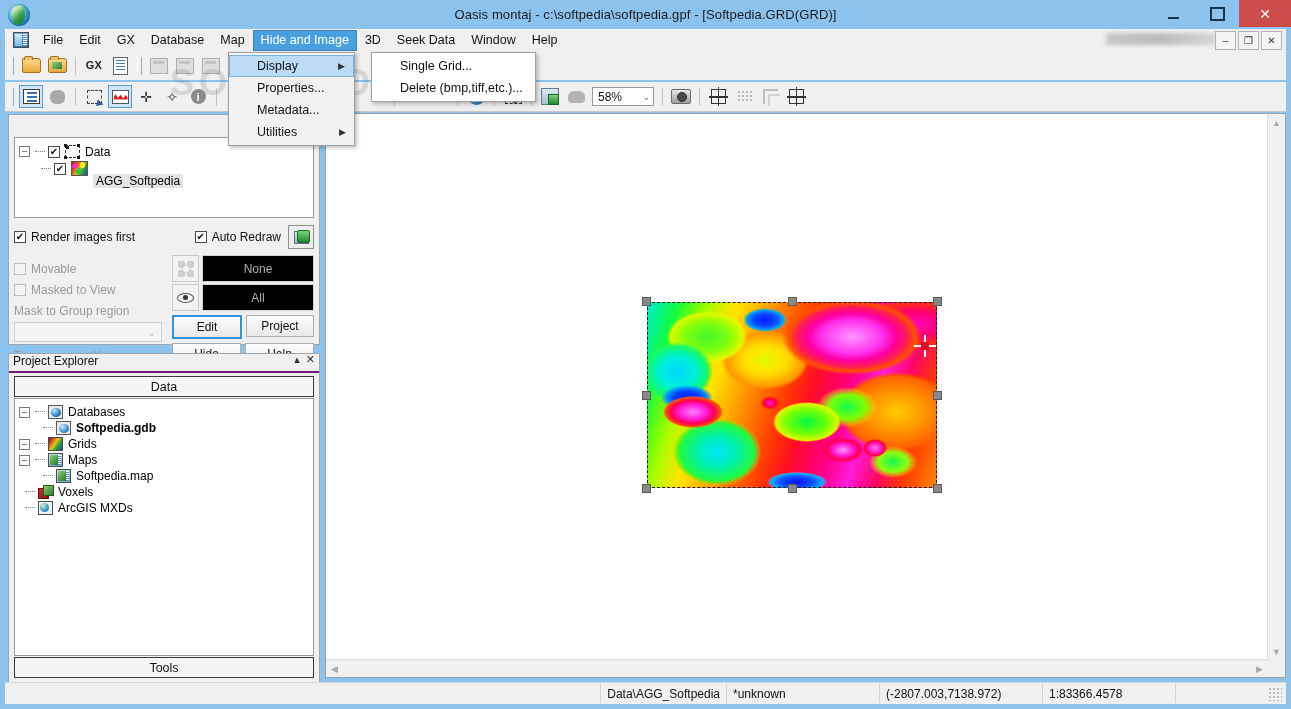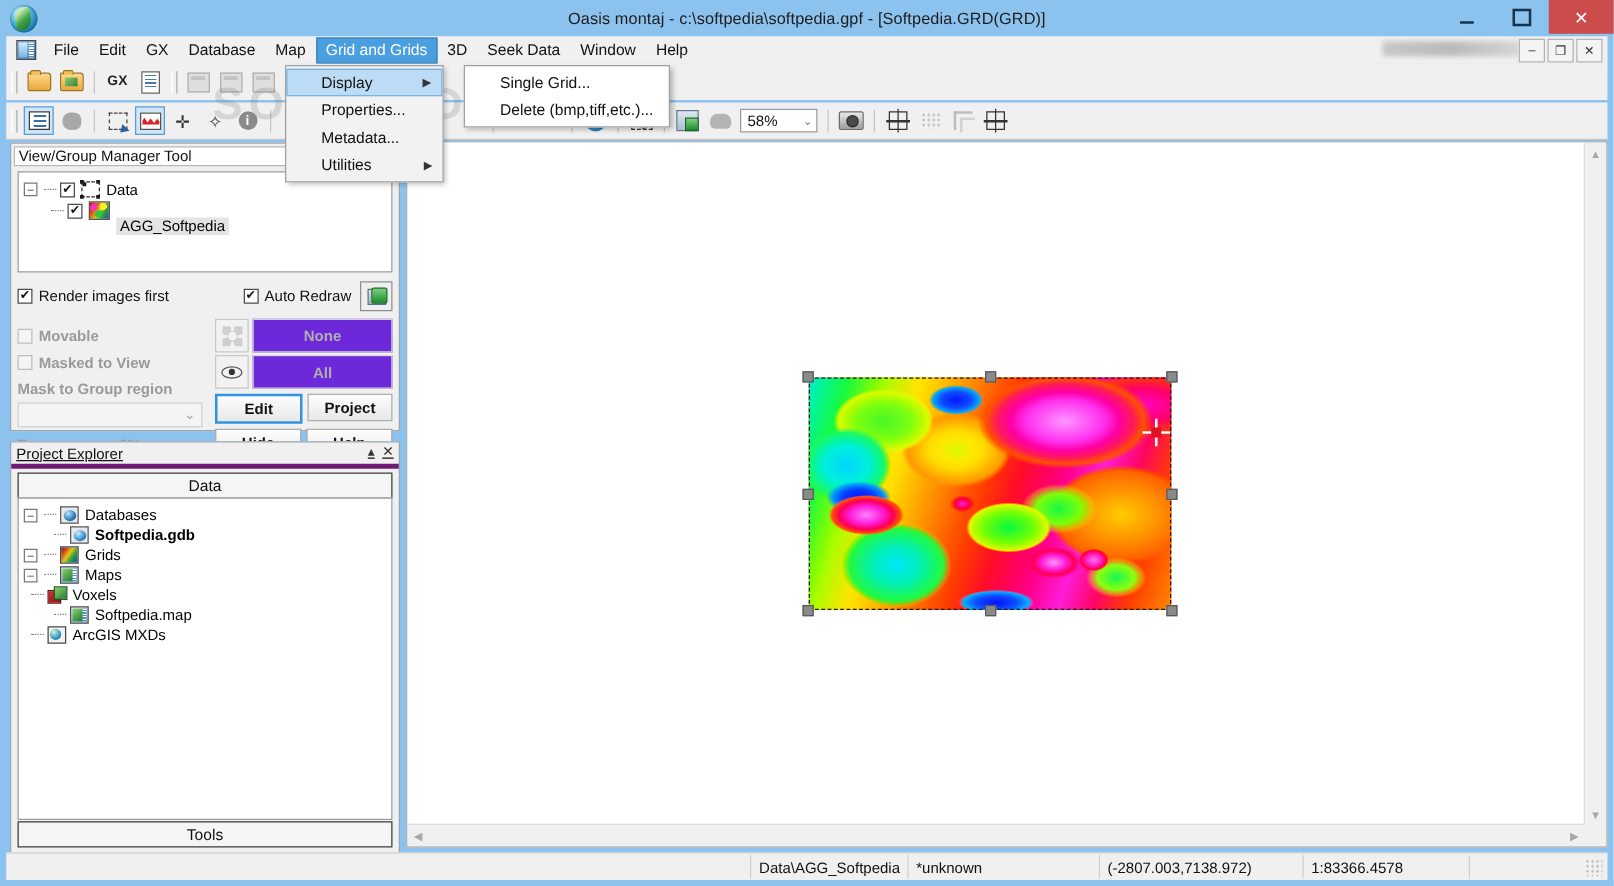--- a/index.html
+++ b/index.html
@@ -239,21 +239,21 @@
   }
   .redraw-ico {
     width: 15px; height: 13px; background: linear-gradient(180deg,#dfe8f2,#9fb4cb);
     border: 1px solid #5c7289; position: relative; box-sizing: border-box;
   }
   .redraw-ico::after {
     content: ""; position: absolute; right: -2px; top: -2px; width: 11px; height: 11px;
     background: linear-gradient(180deg,#7fd07f,#1c8b2d); border: 1px solid #166a22;
     border-radius: 2px;
   }
-  .lower-grid { display: flex; margin-top: 6px; font-weight: bold; }
+  .lower-grid { display: flex; margin-top: 6px; }
   .lg-left { width: 158px; }
   .dim { color: #9a9a9a; }
   .chk.dim-box { border-color: #bdbdbd; background:#f4f4f4;}
   .combo-dim {
     width: 148px; height: 20px; border: 1px solid #cfcfcf; background: #f4f4f4;
     display: flex; align-items: center; justify-content: flex-end; padding-right: 5px;
     box-sizing: border-box; margin-top: 4px; color: #b6b6b6; font-size: 10px;
   }
   .slider-dim { margin-top: 8px; width: 140px; height: 10px; position: relative; }
   .slider-dim .track { position: absolute; left: 4px; right: 0; top: 4px; height: 2px; background: #d2d2d2; }
@@ -269,40 +269,40 @@
     background:
       radial-gradient(circle at 50% 50%, transparent 30%, #cfcfcf 31% 38%, transparent 39%),
       radial-gradient(circle at 15% 15%, #cfcfcf 0 22%, transparent 23%),
       radial-gradient(circle at 85% 15%, #cfcfcf 0 22%, transparent 23%),
       radial-gradient(circle at 15% 85%, #cfcfcf 0 22%, transparent 23%),
       radial-gradient(circle at 85% 85%, #cfcfcf 0 22%, transparent 23%);
   }
   .sq-ico2 { width:17px;height:10px;border:1.5px solid #555;border-radius:50%;position:relative;box-sizing:border-box;}
   .sq-ico2::after{content:"";position:absolute;left:5px;top:1.5px;width:5px;height:5px;border-radius:50%;background:#333;}
   .wide-btn-dim {
-    flex: 1; height: 25px; border: 1px solid #d2d2d2; background: #6d28d9;
+    flex: 1; height: 25px; border: 1px solid #d2d2d2; background: #000000;
     display: flex; align-items: center; justify-content: center;
     color: #b0b0b0; font-size: 12px;
   }
   .btn {
     height: 20px; border: 1px solid #adadad; background: linear-gradient(180deg,#fdfdfd,#e8e8e8);
     display: flex; align-items: center; justify-content: center; font-size: 12px; color: #111;
   }
   .btn.focus { border: 2px solid #2f93e0; }
   .btn-row { display: flex; gap: 4px; margin-top: 4px; }
   .btn-row .btn { flex: 1; }
 
   
   .pe-panel {
     position: absolute; left: 8px; top: 353px; width: 312px; height: 330px;
     background: #f0f0f0; border: 1px solid #9aa7b2; box-sizing: border-box;
   }
   .pe-caption {
-    height: 17px; display: flex; align-items: center; padding: 0 4px;
-    font-size: 12px; color: #111; border-bottom: 4px solid #701a75; text-decoration: underline;
+    height: 17px; display: flex; padding: 0 4px;
+    font-size: 12px; color: #111; border-bottom: 2px solid #701a75;
   }
   .pe-caption .spacer { flex: 1; }
   .pe-cap-btn { font-size: 11px; color: #333; margin-left: 6px; line-height: 1; }
   .pe-tab {
     margin: 3px 5px 0 5px; height: 19px; background: #f5f5f5; border: 1px solid #3a3a3a;
     display: flex; align-items: center; justify-content: center; font-size: 12.5px; color: #111;
   }
   .pe-tree {
     position: absolute; left: 5px; right: 5px; top: 44px; bottom: 26px;
     background: #fff; border: 1px solid #9a9a9a; box-sizing: border-box; padding: 5px 4px;
@@ -451,21 +451,21 @@
     </div>
   </div>
 
   <div class="menubar">
     <div class="menubar-doc-icon"></div>
     <div class="menu-item">File</div>
     <div class="menu-item">Edit</div>
     <div class="menu-item">GX</div>
     <div class="menu-item">Database</div>
     <div class="menu-item">Map</div>
-    <div class="menu-item active">Grid and Grids</div>
+    <div class="menu-item active">Hide and Image</div>
     <div class="menu-item">3D</div>
     <div class="menu-item">Seek Data</div>
     <div class="menu-item">Window</div>
     <div class="menu-item">Help</div>
     <div class="mdi-label-blur"></div>
     <div class="mdi-btns">
       <div class="mdi-btn">–</div>
       <div class="mdi-btn">❐</div>
       <div class="mdi-btn">✕</div>
     </div>
@@ -581,21 +581,20 @@
       </div>
     <div class="tb-btn">
         <span class="ico-ruler"></span>
       </div>
     <div class="tb-btn">
         <span class="ico-arrowgrid"></span>
       </div>
   </div>
 
   <div class="vg-panel">
-    <div class="vg-caption">View/Group Manager Tool</div>
     <div class="vg-body">
       <div class="tree-box">
         <div class="tree-row">
           <span class="tw-expander">–</span>
           <span class="tw-dots"></span>
           <span class="chk">✔</span>
           <span class="ico-view-sq"></span>
           <span>Data</span>
         </div>
         <div class="tree-row child">
@@ -692,29 +691,29 @@
         <span class="tw-dots"></span>
         <span class="ico16 ico-grd"></span>
         <span>Grids</span>
       </div>
       <div class="pe-row">
         <span class="tw-expander">–</span>
         <span class="tw-dots"></span>
         <span class="ico16 ico-map"></span>
         <span>Maps</span>
       </div>
+      <div class="pe-row child">
+        <span class="tw-dots"></span>
+        <span class="ico16 ico-map"></span>
+        <span>Softpedia.map</span>
+      </div>
       <div class="pe-row leaf">
         <span class="tw-dots"></span>
         <span class="ico16 ico-voxel"></span>
         <span>Voxels</span>
-      </div>
-      <div class="pe-row child">
-        <span class="tw-dots"></span>
-        <span class="ico16 ico-map"></span>
-        <span>Softpedia.map</span>
       </div>
       <div class="pe-row leaf">
         <span class="tw-dots"></span>
         <span class="ico16 ico-mxd"></span>
         <span>ArcGIS MXDs</span>
       </div>
     </div>
     <div class="pe-tools">Tools</div>
   </div>
 

